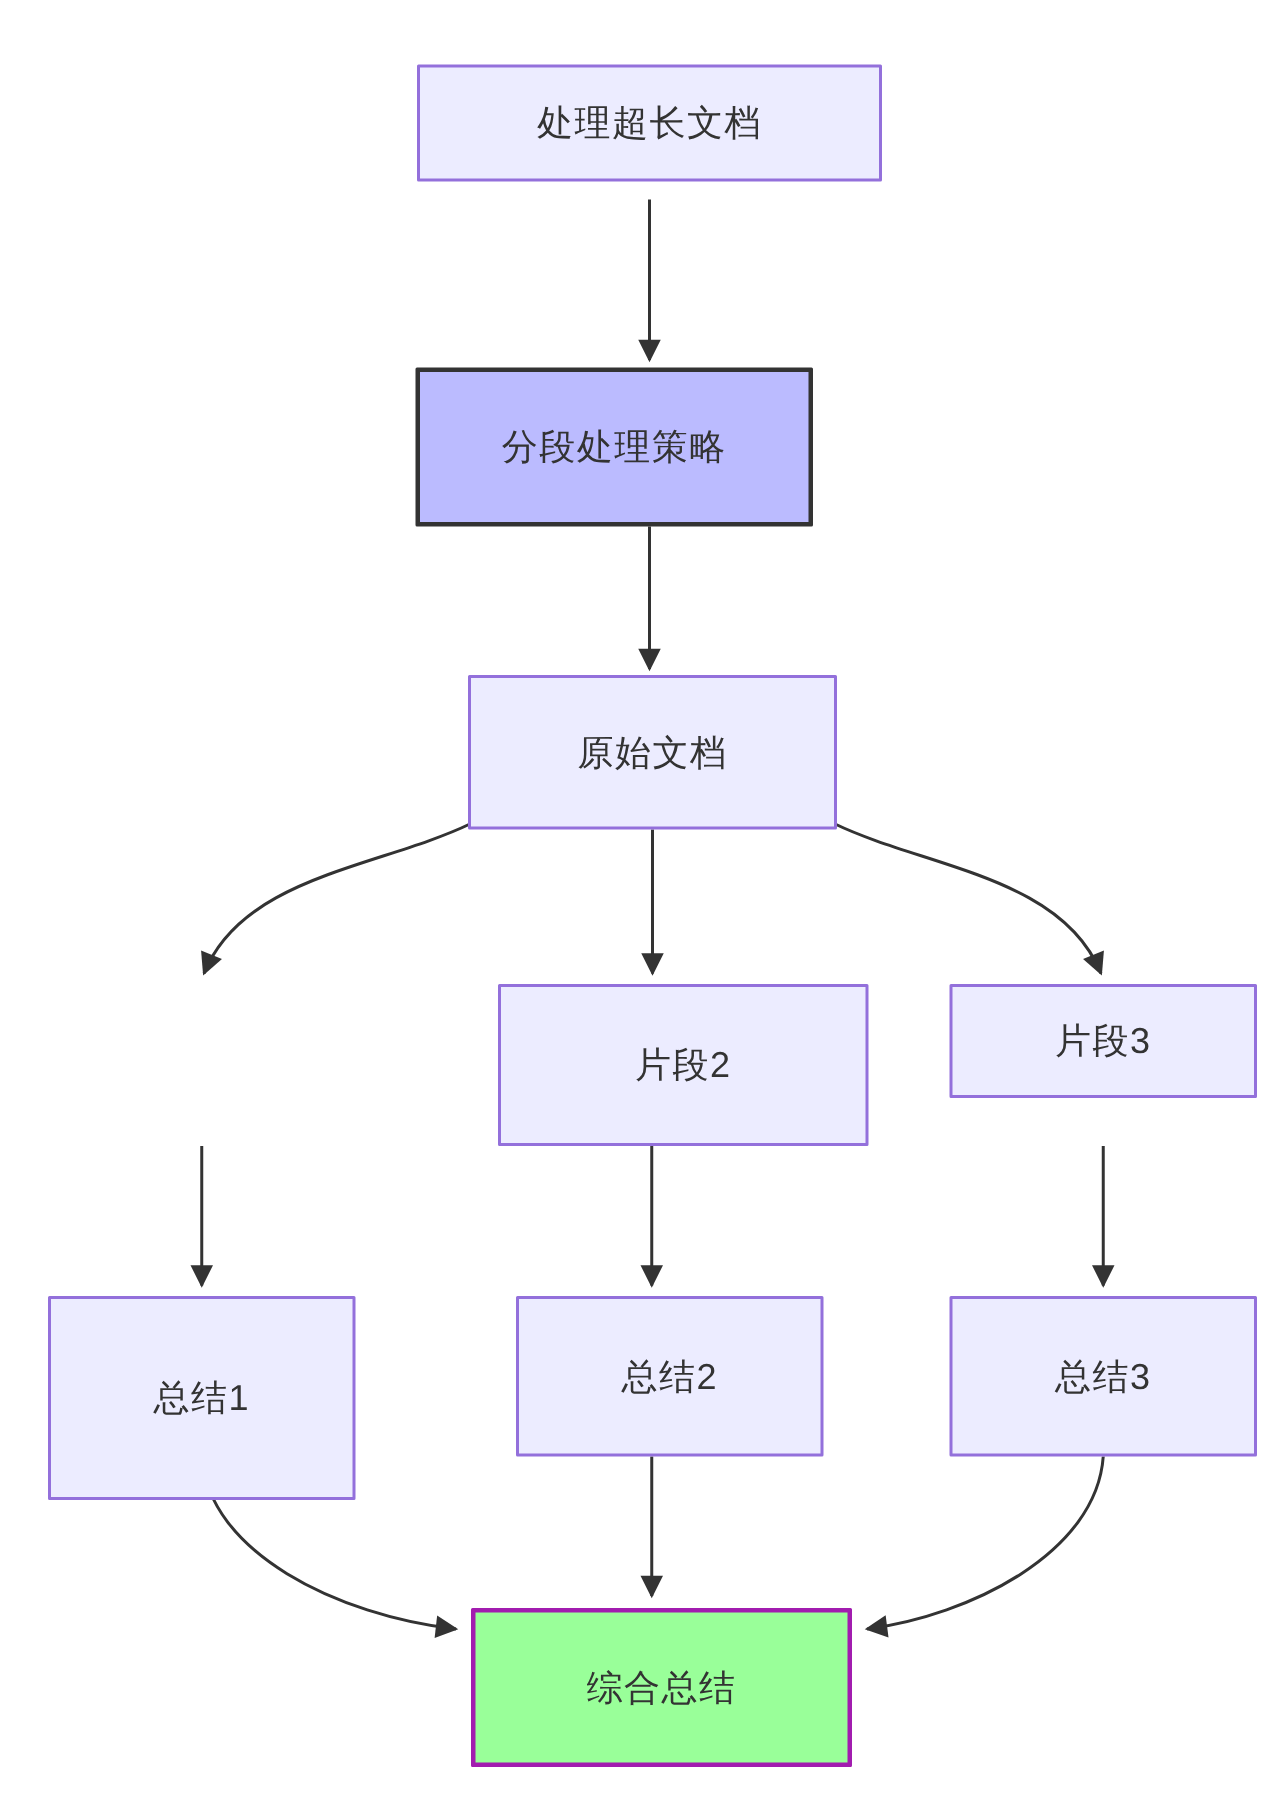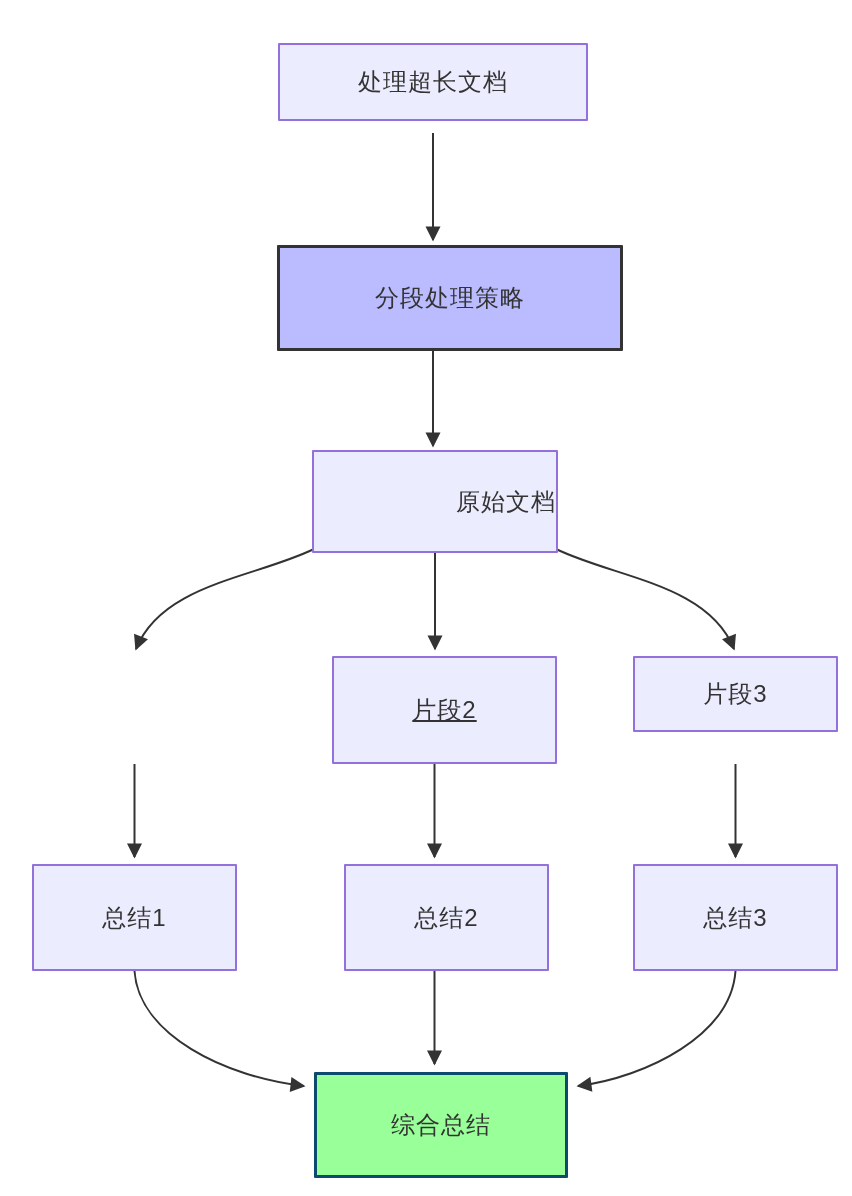--- a/index.html
+++ b/index.html
@@ -35,30 +35,30 @@
     border-radius: 1px;
     text-align: center;
     letter-spacing: 1px;
   }
   .node.hl-purple {
     background: #BBBBFF;
     border: 3px solid #333333;
   }
   .node.hl-green {
     background: #99FF99;
-    border: 3px solid #0c4a6e;
+    border: 3px solid #a21caf;
   }
   
   .n-doc      { left: 278px; top: 43px;   width: 310px; height: 78px; }
-  .n-strategy { left: 277px; top: 245px;  width: 346px; height: 106px; }
-  .n-original { left: 312px; top: 450px;  width: 246px; height: 103px; justify-content: flex-end; }
+  .n-strategy { left: 277px; top: 245px;  width: 265px; height: 106px; }
+  .n-original { left: 312px; top: 450px;  width: 246px; height: 103px; }
   .n-frag1    { left: 32px;  top: 656px;  width: 205px; height: 108px; }
-  .n-frag2    { left: 332px; top: 656px;  width: 225px; height: 108px; text-decoration: underline; }
+  .n-frag2    { left: 332px; top: 656px;  width: 247px; height: 108px; }
   .n-frag3    { left: 633px; top: 656px;  width: 205px; height: 76px; justify-content: center; }
-  .n-sum1     { left: 32px;  top: 864px;  width: 205px; height: 107px; }
+  .n-sum1     { left: 32px;  top: 864px;  width: 205px; height: 136px; }
   .n-sum2     { left: 332px; top: 864px;  width: 205px; height: 107px; margin-left: 12px; }
   .n-sum3     { left: 633px; top: 864px;  width: 205px; height: 107px; text-align: center; }
   .n-final    { left: 314px; top: 1072px; width: 254px; height: 106px; }
   .edge {
     fill: none;
     stroke: #333333;
     stroke-width: 2px;
   }
 </style>
 </head>

